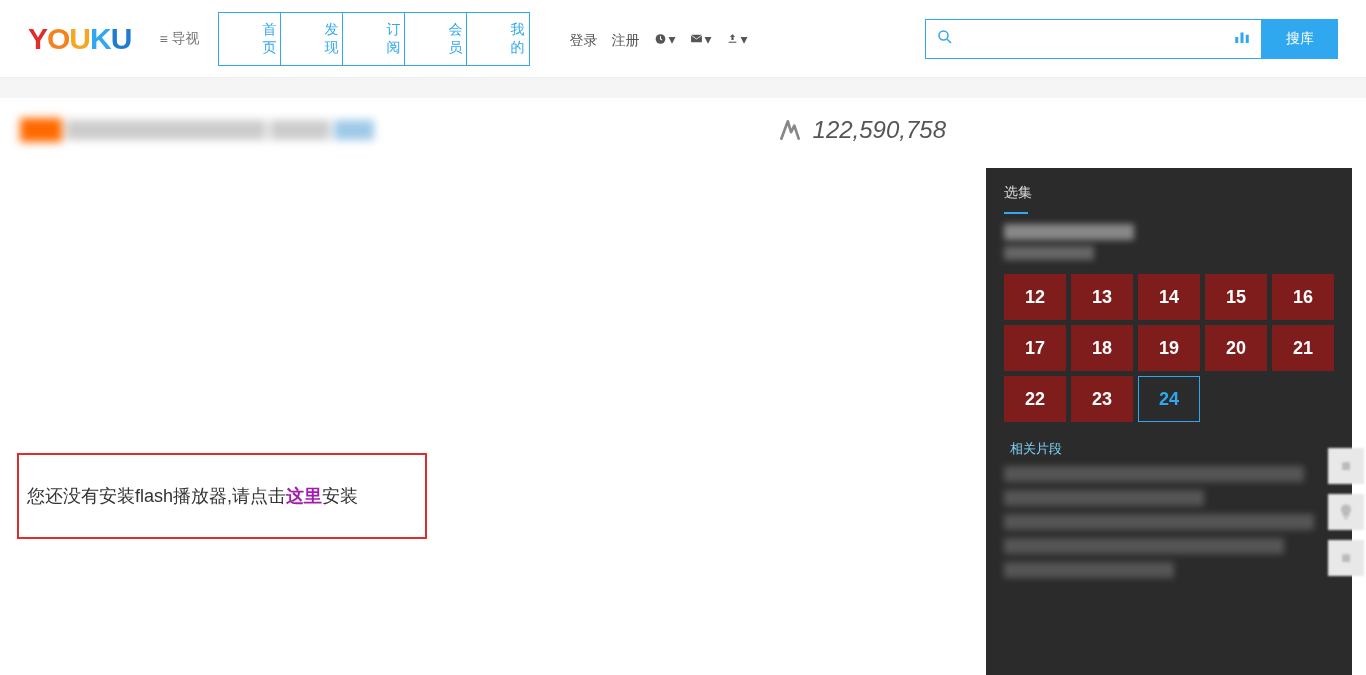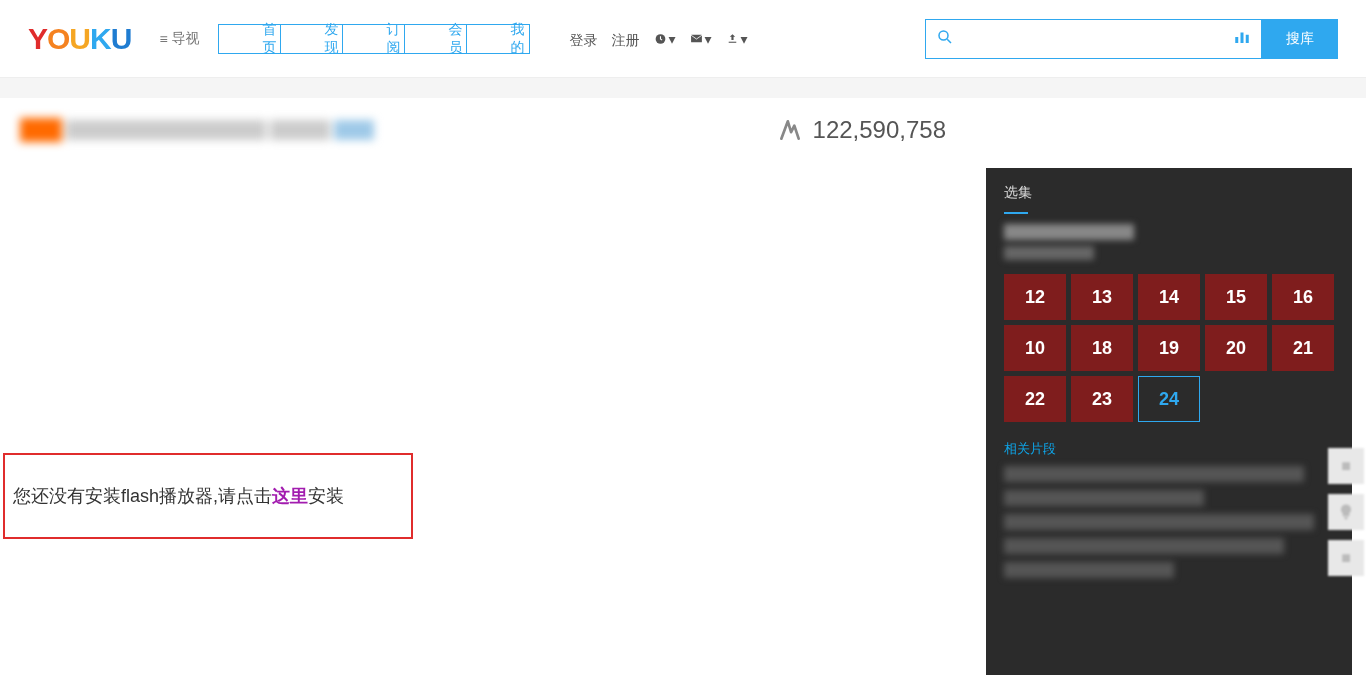--- a/index.html
+++ b/index.html
@@ -8,56 +8,56 @@
 
 .header { background: #fff; height: 78px; display: flex; align-items: center; padding: 0 28px; border-bottom: 1px solid #eee; }
 .logo { display: flex; align-items: baseline; font-weight: 900; font-size: 30px; letter-spacing: -1px; margin-right: 28px; }
 .logo .y1 { color: #e02c2c; }
 .logo .o1 { color: #f58220; }
 .logo .u1 { color: #f5a623; }
 .logo .k1 { color: #2fa8ef; }
 .logo .u2 { color: #1f7cd1; }
 .nav-toggle { color: #777; font-size: 14px; margin-right: 18px; display: flex; align-items: center; gap: 4px; cursor: pointer; }
 .nav-tabs { display: flex; border: 1px solid #2fa8ef; }
-.nav-tab { width: 62px; height: 28px; display: flex; align-items: center; justify-content: center; color: #2fa8ef; font-size: 14px; border-right: 1px solid #2fa8ef; cursor: pointer; padding-left: 44px; }
+.nav-tab { width: 62px; height: 52px; display: flex; align-items: center; justify-content: center; color: #2fa8ef; font-size: 14px; border-right: 1px solid #2fa8ef; cursor: pointer; padding-left: 44px; }
 .nav-tab:last-child { border-right: none; }
 .header-right { display: flex; align-items: flex-end; margin-left: 40px; gap: 14px; color: #555; font-size: 14px; }
 .hr-link { cursor: pointer; }
 .hr-icon { width: 22px; height: 22px; color: #555; cursor: pointer; display: inline-flex; align-items: center; gap: 2px; }
 .search-wrap { margin-left: auto; display: flex; }
 .search-box { width: 337px; height: 40px; border: 1px solid #2fa8ef; display: flex; align-items: center; padding: 0 10px; }
 .search-box input { flex: 1; border: none; outline: none; font-size: 14px; }
 .search-icon { color: #2fa8ef; margin-right: 8px; }
 .chart-icon { color: #2fa8ef; }
 .search-btn { width: 76px; height: 40px; background: #2fa8ef; color: #fff; display: flex; align-items: center; justify-content: center; font-size: 14px; cursor: pointer; }
 
 
 .main { background: #fff; margin-top: 20px; position: relative; height: 577px; }
-.title-bar { display: flex; align-items: center; padding: 18px 20px 0 20px; }
+.title-bar { display: flex; align-items: center; padding: 18px 20px 0 20px; font-style: italic; }
 .blur-title { display: flex; align-items: center; gap: 4px; filter: blur(4px); }
 .bt-orange { width: 42px; height: 24px; background: #ff6a00; }
 .bt-gray { height: 20px; background: #ccc; }
 .play-count { margin-left: auto; display: flex; align-items: center; gap: 10px; font-size: 24px; color: #555; font-weight: 500; margin-right: 400px; }
 .play-count svg { width: 26px; height: 26px; color: #888; }
 
 
-.flash-box { position: absolute; top: 355px; left: 3px; width: 410px; height: 86px; border: 2px solid #e02c2c; display: flex; align-items: center; padding: 0 8px; font-size: 18px; color: #333; }
+.flash-box { position: absolute; top: 355px; left: 17px; width: 410px; height: 86px; border: 2px solid #e02c2c; display: flex; align-items: center; padding: 0 8px; font-size: 18px; color: #333; }
 .flash-box a { color: #a21caf; text-decoration: none; font-weight: bold; }
 
 
 .ep-panel { position: absolute; top: 70px; right: 14px; width: 366px; height: 537px; background: #2b2b2b; color: #ccc; overflow: hidden; margin-left: 28px; }
 .ep-header { padding: 16px 18px 10px 18px; font-size: 14px; color: #ddd; }
 .ep-header .uline { display: block; width: 24px; height: 2px; background: #2fa8ef; margin-top: 10px; }
 .ep-sub { padding: 0 18px 14px 18px; filter: blur(3px); }
 .ep-sub-line1 { width: 130px; height: 16px; background: #888; margin-bottom: 6px; }
 .ep-sub-line2 { width: 90px; height: 14px; background: #666; }
 .ep-grid { display: grid; grid-template-columns: repeat(5, 62px); gap: 5px; padding: 0 18px; }
 .ep-item { height: 46px; background: #7f1d1d; color: #fff; display: flex; align-items: center; justify-content: center; font-size: 18px; font-weight: 600; cursor: pointer; }
 .ep-item.active { border: 1px solid #2fa8ef; color: #2fa8ef; background: #2b2b2b; }
-.ep-related { padding: 18px 18px 8px 18px; font-size: 13px; color: #0ea5e9; }
+.ep-related { padding: 18px 18px 8px 24px; font-size: 13px; color: #7dd3fc; }
 .ep-rel-list { padding: 0 18px; display: flex; flex-direction: column; gap: 8px; filter: blur(3px); }
 .ep-rel-row { height: 16px; background: #555; }
 .ep-rel-row.w1 { width: 300px; }
 .ep-rel-row.w2 { width: 200px; }
 .ep-rel-row.w3 { width: 310px; }
 .ep-rel-row.w4 { width: 280px; }
 .ep-rel-row.w5 { width: 170px; }
 
 
 .right-rail { position: absolute; right: 2px; top: 350px; display: flex; flex-direction: column; gap: 10px; }
@@ -162,21 +162,21 @@
     <div class="ep-sub">
       <div class="ep-sub-line1"></div>
       <div class="ep-sub-line2"></div>
     </div>
     <div class="ep-grid" id="ep-grid">
         <div class="ep-item">12</div>
         <div class="ep-item">13</div>
         <div class="ep-item">14</div>
         <div class="ep-item">15</div>
         <div class="ep-item">16</div>
-        <div class="ep-item">10</div>
+        <div class="ep-item">17</div>
         <div class="ep-item">18</div>
         <div class="ep-item">19</div>
         <div class="ep-item">20</div>
         <div class="ep-item">21</div>
         <div class="ep-item">22</div>
         <div class="ep-item">23</div>
         <div class="ep-item active">24</div>
       </div>
     <div class="ep-related">相关片段</div>
     <div class="ep-rel-list">

